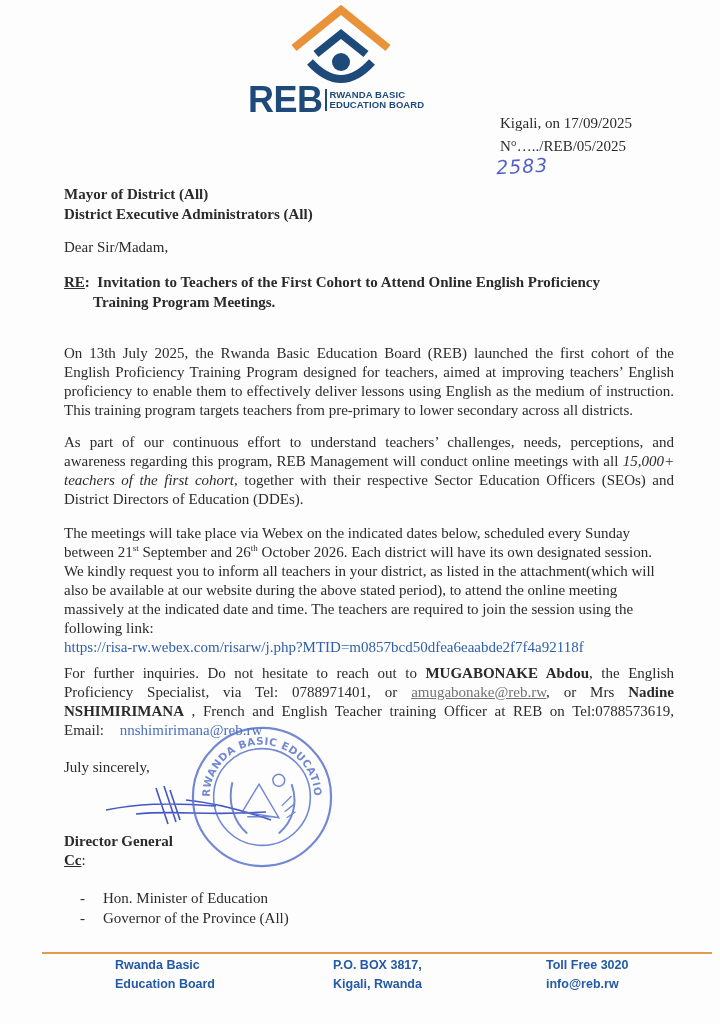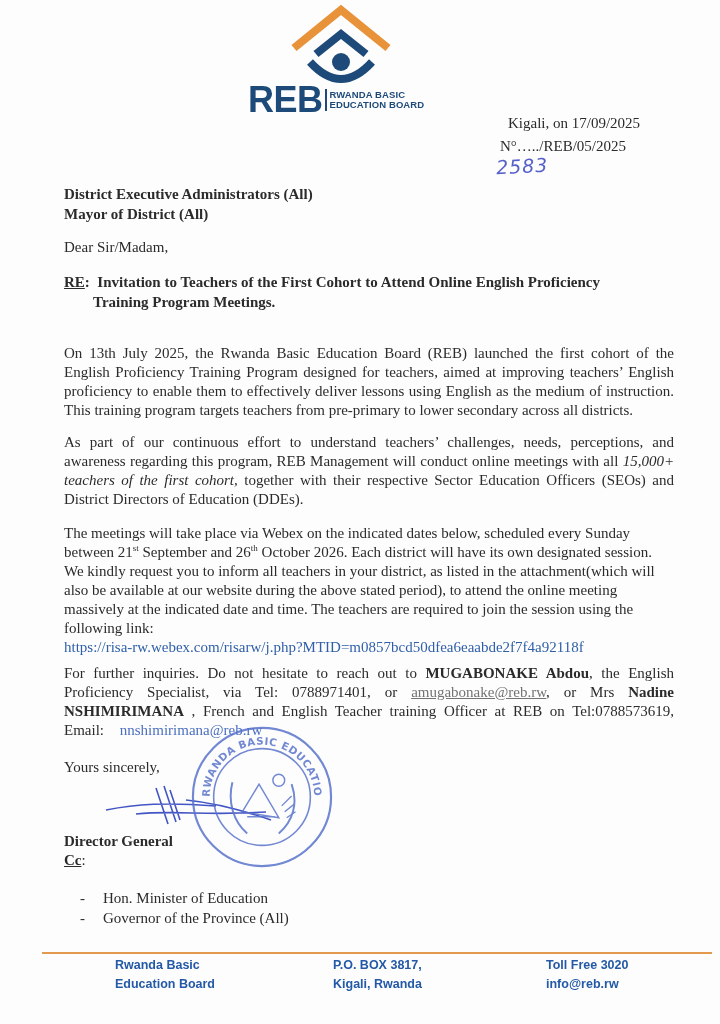--- a/index.html
+++ b/index.html
@@ -8,21 +8,21 @@
     font-family: "Liberation Serif", "DejaVu Serif", serif; color: #2b2b2b;
   }
   .abs { position: absolute; }
   .logo { left: 248px; top: 4px; width: 190px; height: 112px; }
   .logo svg { position: absolute; left: 38px; top: 0; }
   .logo-text { position: absolute; left: 0; top: 82px; display: flex; align-items: center; color: #1e4a7a; font-family: "Liberation Sans", "DejaVu Sans", sans-serif; }
   .logo-reb { font-size: 36px; font-weight: 900; letter-spacing: -0.5px; line-height: 28px; }
   .logo-sep { width: 2px; height: 22px; background: #1e4a7a; margin: 0 3px 0 2px; }
   .logo-sub { font-size: 9.5px; font-weight: 900; line-height: 10px; letter-spacing: 0.1px; }
 
-  .date { left: 500px; top: 111px; font-size: 15px; line-height: 24px; margin-left: 8px; }
+  .date { left: 500px; top: 111px; font-size: 15px; line-height: 24px; }
   .ref-no { left: 500px; top: 136px; font-size: 15px; line-height: 20px; }
   .handwritten { left: 496px; top: 155px; font-family: "DejaVu Sans", sans-serif; font-style: italic; color: #5561c9; font-size: 19px; letter-spacing: 1px; transform: rotate(-3deg); }
 
   .addr { left: 64px; top: 184px; font-size: 15px; font-weight: bold; line-height: 20px; }
   .salutation { left: 64px; top: 237px; font-size: 15px; line-height: 20px; }
   .subject { left: 64px; top: 272px; width: 610px; font-size: 15px; font-weight: bold; line-height: 20px; }
   .subject .re { text-decoration: underline; margin-top: 36px; }
   .subject .line2 { padding-left: 29px; display: block; }
 
   .para { left: 64px; width: 610px; font-size: 15px; line-height: 19px; text-align: justify; }
@@ -71,40 +71,40 @@
       <span>EDUCATION BOARD</span>
     </span>
   </div>
 </div>
 
 <div class="abs date">Kigali, on 17/09/2025</div>
 <div class="abs ref-no">N°…../REB/05/2025</div>
 <div class="abs handwritten">2583</div>
 
 <div class="abs addr">
+  <div>Mayor of District (All)</div>
   <div>District Executive Administrators (All)</div>
-  <div>Mayor of District (All)</div>
 </div>
 
 <div class="abs salutation">Dear Sir/Madam,</div>
 
 <div class="abs subject">
   <span class="re">RE</span><span style="white-space:pre">:  Invitation to Teachers of the First Cohort to Attend Online English Proficiency</span>
   <span class="line2">Training Program Meetings.</span>
 </div>
 
 <div class="abs para p1">On 13th July 2025, the Rwanda Basic Education Board (REB) launched the first cohort of the English Proficiency Training Program designed for teachers, aimed at improving teachers’ English proficiency to enable them to effectively deliver lessons using English as the medium of instruction. This training program targets teachers from pre-primary to lower secondary across all districts.</div>
 
 <div class="abs para p2"><span>As part of our continuous effort to understand teachers’ challenges, needs, perceptions, and awareness regarding this program, REB Management will conduct online meetings with all </span><span class="italic">15,000+ teachers of the first cohort,</span><span> together with their respective Sector Education Officers (SEOs) and District Directors of Education (DDEs).</span></div>
 
 <div class="abs para p3"><span>The meetings will take place via Webex on the indicated dates below, scheduled every Sunday between 21</span><sup>st</sup><span> September and 26</span><sup>th</sup><span> October 2026. Each district will have its own designated session. We kindly request you to inform all teachers in your district, as listed in the attachment(which will also be available at our website during the above stated period), to attend the online meeting massively at the indicated date and time. The teachers are required to join the session using the following link:</span><br><a class="link">https://risa-rw.webex.com/risarw/j.php?MTID=m0857bcd50dfea6eaabde2f7f4a92118f</a></div>
 
 <div class="abs para p4"><span>For further inquiries. Do not hesitate to reach out to </span><b>MUGABONAKE Abdou</b><span>, the English Proficiency Specialist, via Tel: 0788971401, or </span><a class="email-u">amugabonake@reb.rw</a><span>, or Mrs </span><b>Nadine NSHIMIRIMANA</b><span> , French and English Teacher training Officer at REB on Tel:0788573619, Email: </span><a class="email-plain">nnshimirimana@reb.rw</a></div>
 
-<div class="abs sincerely">Yours sincerely,</div>
+<div class="abs sincerely">July sincerely,</div>
 
 <svg class="abs signature" viewBox="0 0 200 50">
   <path d="M10,30 C40,24 70,22 120,26 M60,8 L72,44 M68,6 L80,42 M74,10 L84,40 M40,34 C80,30 110,36 170,32 M90,20 C110,22 140,28 175,40" fill="none" stroke="#4356c4" stroke-width="1.6"></path>
 </svg>
 
 <svg class="abs stamp" viewBox="0 0 150 150">
   <defs>
     <path id="stampArc" d="M22,75 A53,53 0 1,1 128,75"></path>
   </defs>
   <circle cx="75" cy="75" r="70" fill="none" stroke="#5a74cc" stroke-width="2.2"></circle>

